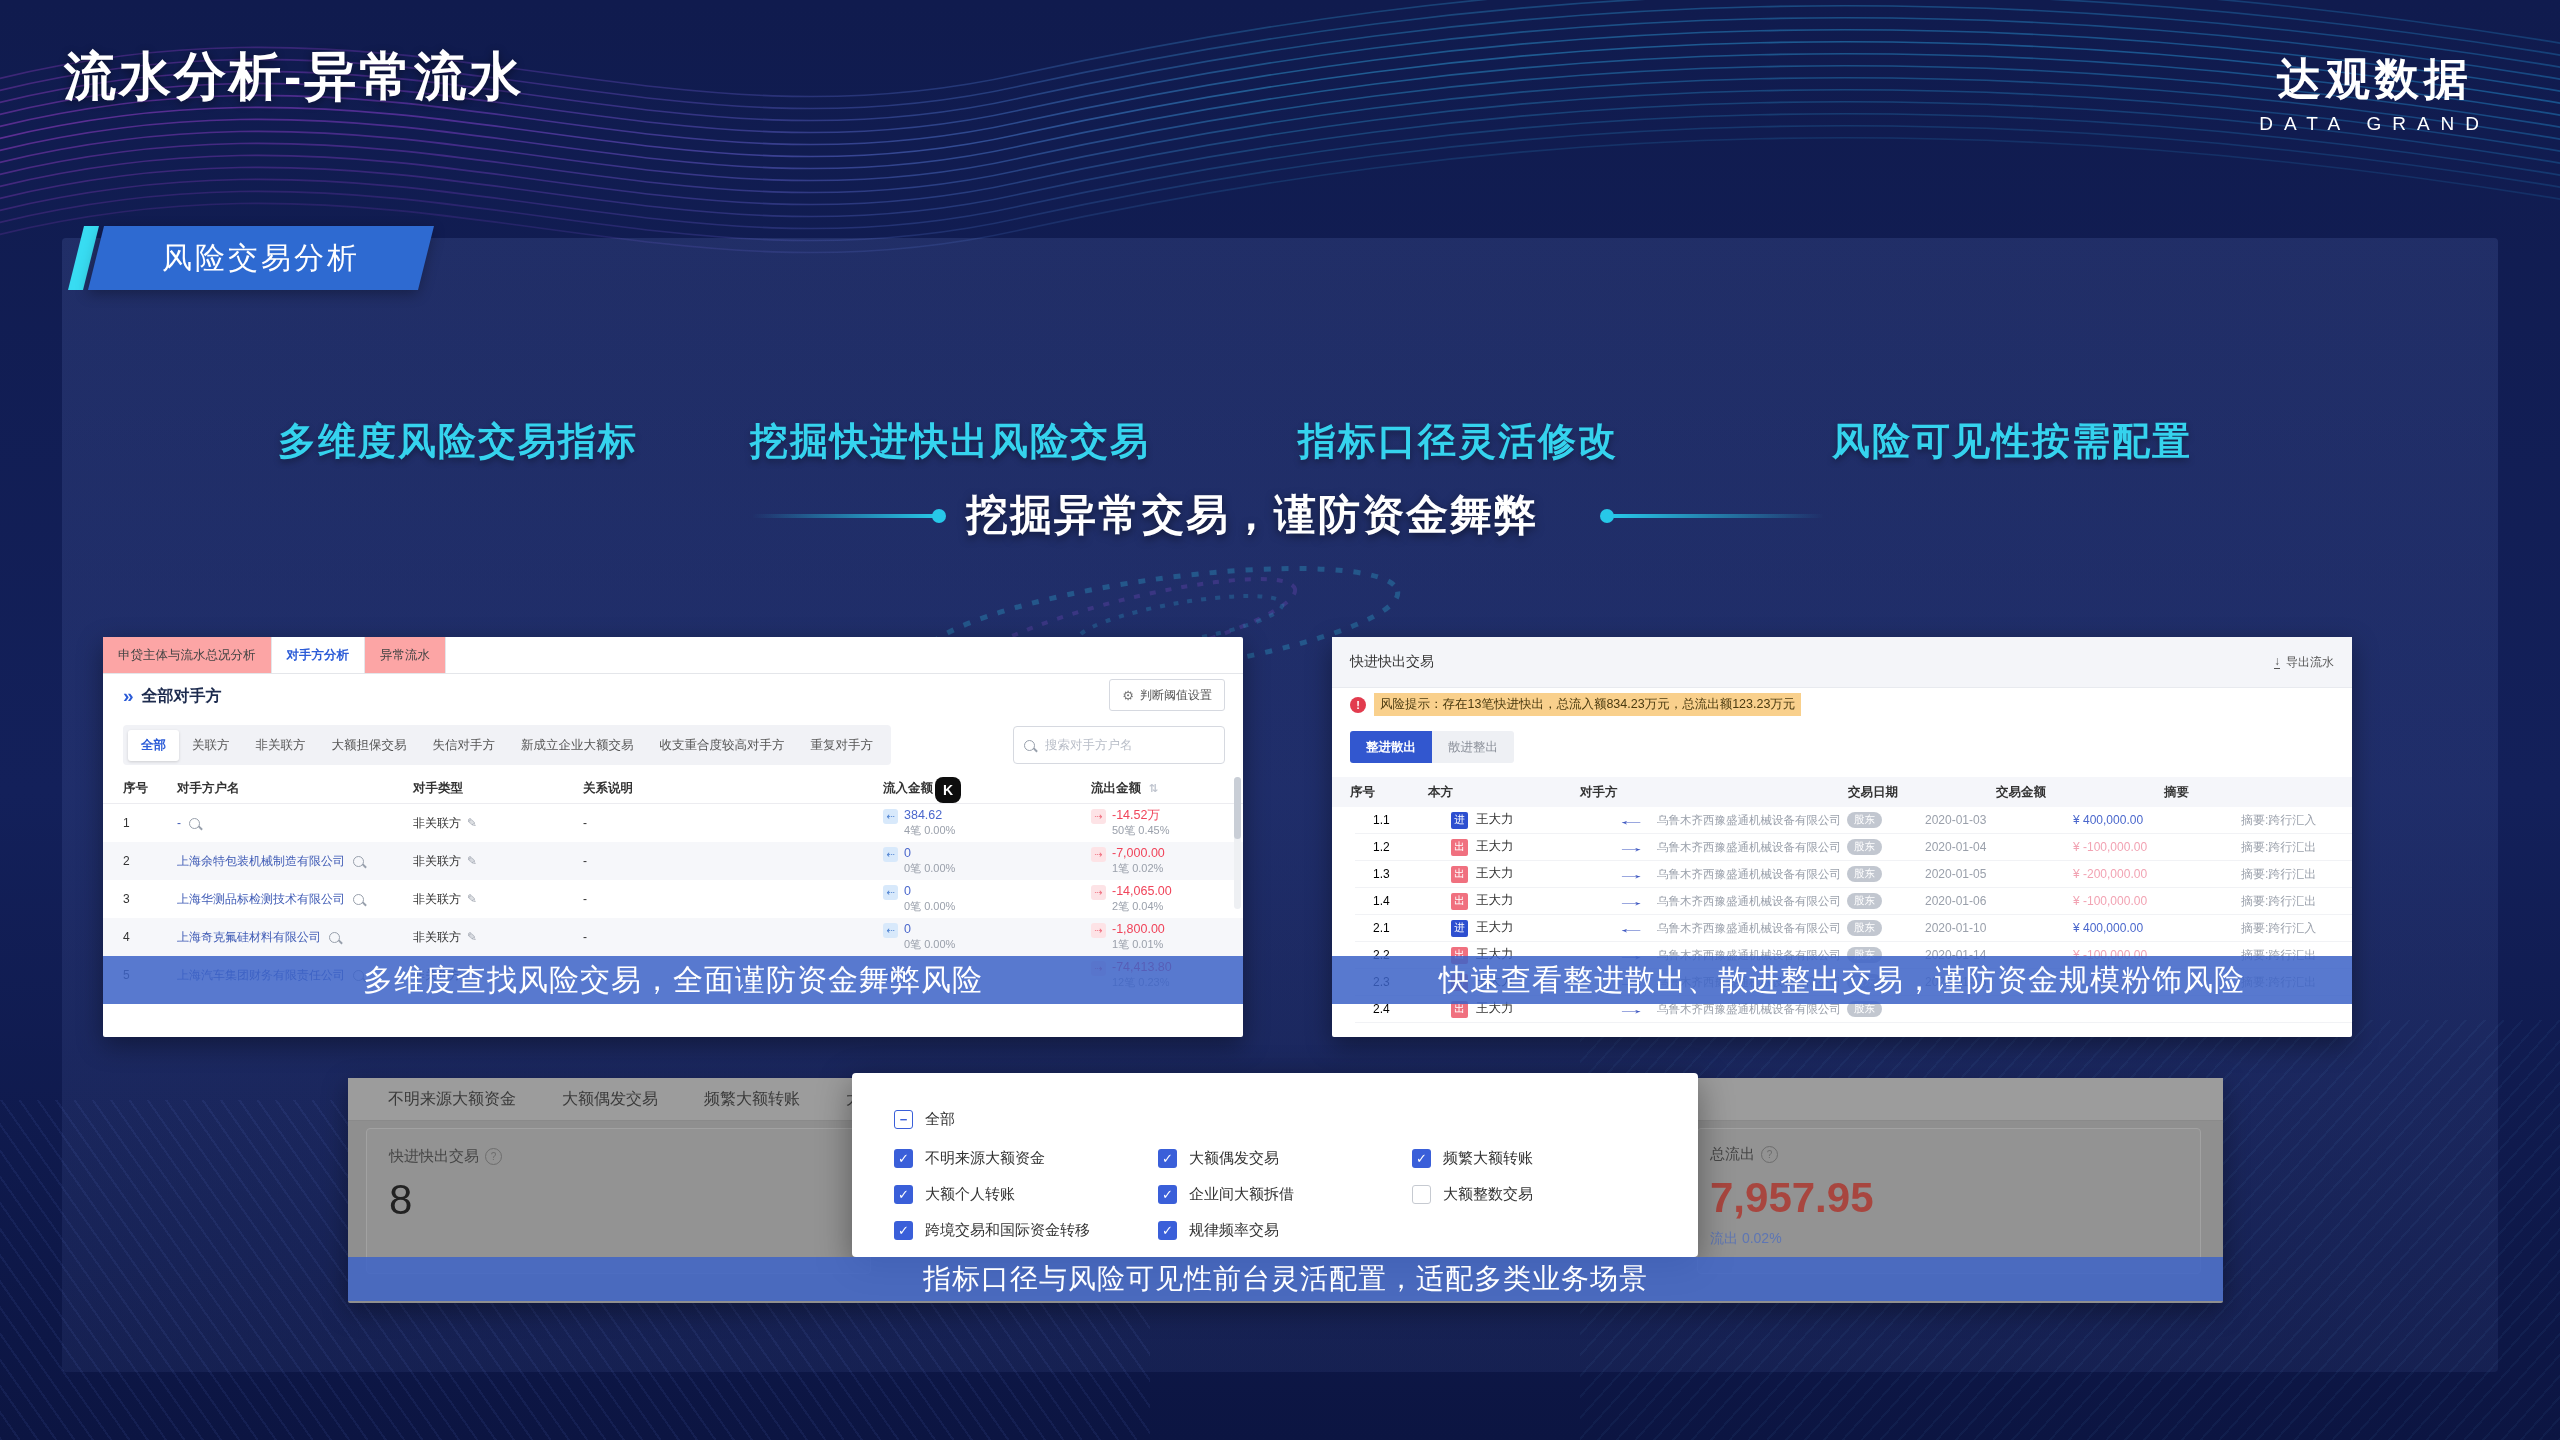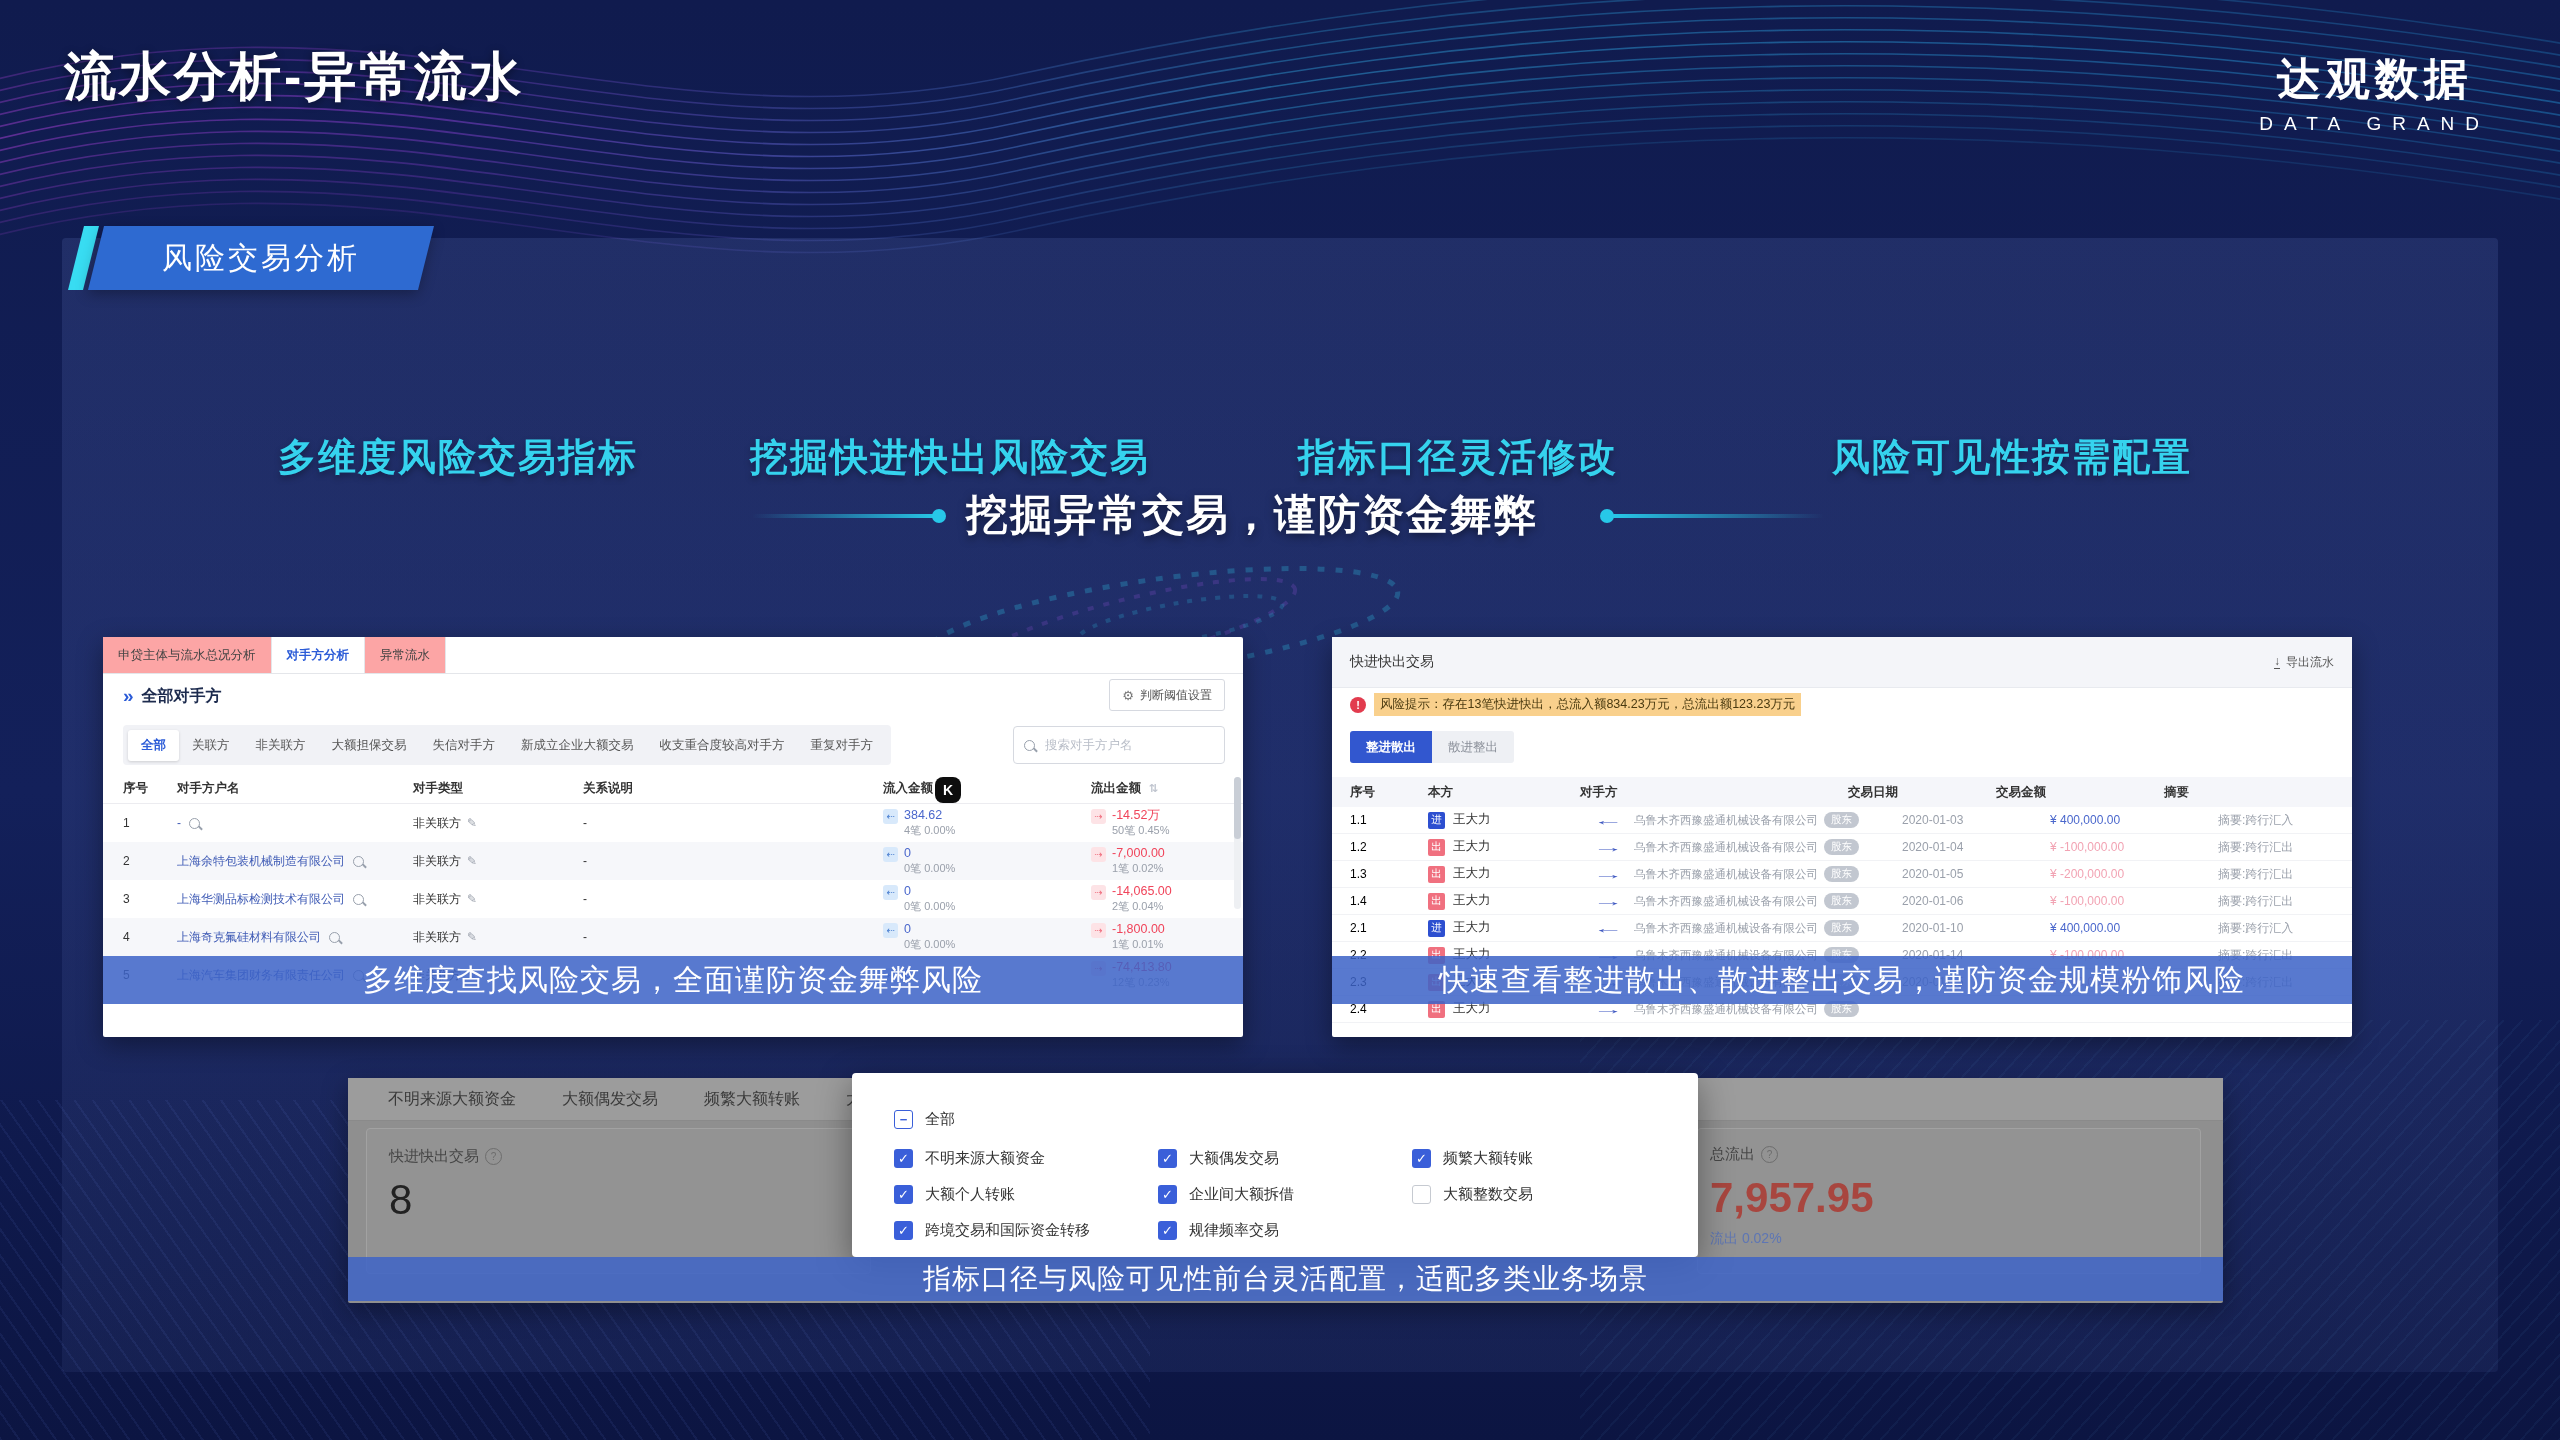--- a/index.html
+++ b/index.html
@@ -20,21 +20,21 @@
 
   .panel{position:absolute;left:62px;top:238px;width:2436px;height:1134px;border-radius:4px;
     background:linear-gradient(180deg,rgba(130,155,235,.14),rgba(130,155,235,.08));}
 
   .badge{position:absolute;left:96px;top:226px;width:330px;height:64px;z-index:3;}
   .badge-bg{position:absolute;inset:0;background:#2e6ad1;transform:skewX(-14deg);box-shadow:0 4px 14px rgba(0,0,0,.3);}
   .badge-stripe{position:absolute;left:-20px;top:0;width:15px;height:64px;background:#38dcf2;transform:skewX(-14deg);}
   .badge-text{position:absolute;inset:0;display:flex;align-items:center;justify-content:center;
     color:#fff;font-size:30px;letter-spacing:3px;}
 
-  .feature{position:absolute;top:432px;transform:translateX(-50%);color:#35d3ee;font-size:38px;
+  .feature{position:absolute;top:416px;transform:translateX(-50%);color:#35d3ee;font-size:38px;
     font-weight:bold;letter-spacing:2px;white-space:nowrap;text-shadow:0 3px 6px rgba(0,0,0,.35);}
   .f1{left:458px;} .f2{left:950px;} .f3{left:1458px;} .f4{left:2012px;}
 
   .tagline{position:absolute;top:487px;left:1252px;transform:translateX(-50%);color:#fff;font-size:42px;
     font-weight:bold;letter-spacing:2px;white-space:nowrap;text-shadow:0 3px 8px rgba(0,0,0,.5);z-index:2;}
   .tl-line{position:absolute;top:514px;height:4px;border-radius:2px;}
   .tl-line.l{left:752px;width:186px;background:linear-gradient(90deg,rgba(39,200,232,0),#27c8e8);}
   .tl-line.r{left:1612px;width:212px;background:linear-gradient(270deg,rgba(39,200,232,0),#27c8e8);}
   .tl-dot{position:absolute;top:509px;width:14px;height:14px;border-radius:50%;background:#27c8e8;}
   .dot-l{left:932px;} .dot-r{left:1600px;}
@@ -103,21 +103,21 @@
     font-weight:bold;display:flex;align-items:center;justify-content:center;flex:none;}
   .alert-text{background:#f9d08c;color:#4a3a10;font-size:12.5px;padding:3px 6px;}
   .rtabs{position:absolute;left:18px;top:94px;display:flex;}
   .rtab{height:32px;padding:0 16px;display:flex;align-items:center;font-size:12.5px;}
   .rtab.active{background:#3257cf;color:#fff;border-radius:3px 0 0 3px;font-weight:bold;}
   .rtab.idle{background:#eef0f4;color:#8a8f99;border-radius:0 3px 3px 0;}
   .rtable{position:absolute;left:0;top:140px;right:0;}
   .rthead{display:flex;align-items:center;height:30px;background:#f5f6fa;font-size:12.5px;color:#333;
     font-weight:bold;padding:0 18px;}
   .rc1{width:78px;} .rc2{width:152px;} .rc3{width:268px;} .rc4{width:148px;} .rc5{width:168px;} .rc6{flex:1;}
-  .rrow{display:flex;align-items:center;height:26px;padding:0 18px;font-size:12px;border-bottom:1px solid #f1f2f5;}
+  .rrow{display:flex;align-items:center;height:26px;padding:0 18px;font-size:12px;border-bottom:1px solid #f1f2f5;margin-left:23px;}
   .badge-dir{width:17px;height:17px;border-radius:2px;color:#fff;font-size:10.5px;display:inline-flex;
     align-items:center;justify-content:center;margin-right:8px;flex:none;}
   .rrow.in .badge-dir{background:#2d4fd0;}
   .rrow.out .badge-dir{background:#f0707f;}
   .party{color:#333;font-size:12.5px;}
   .arrcell{width:54px;text-align:center;}
   .arr{display:inline-block;transform:scaleX(2.4);color:#3b55c0;font-size:13px;}
   .comp{color:#9aa0ab;font-size:11.5px;white-space:nowrap;display:flex;align-items:center;}
   .tag{background:#c2c7d0;color:#fff;font-size:10.5px;border-radius:9px;padding:1px 7px;margin-left:6px;}
   .rdate{color:#9aa0ab;}

